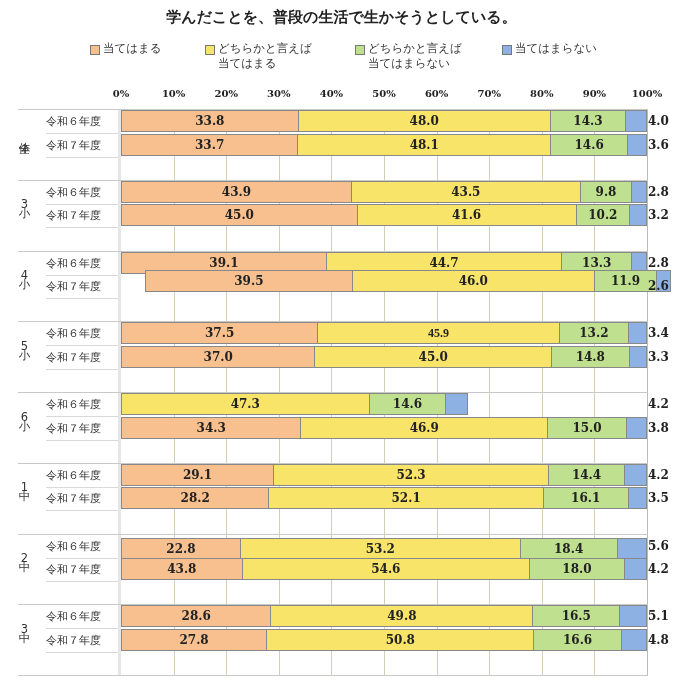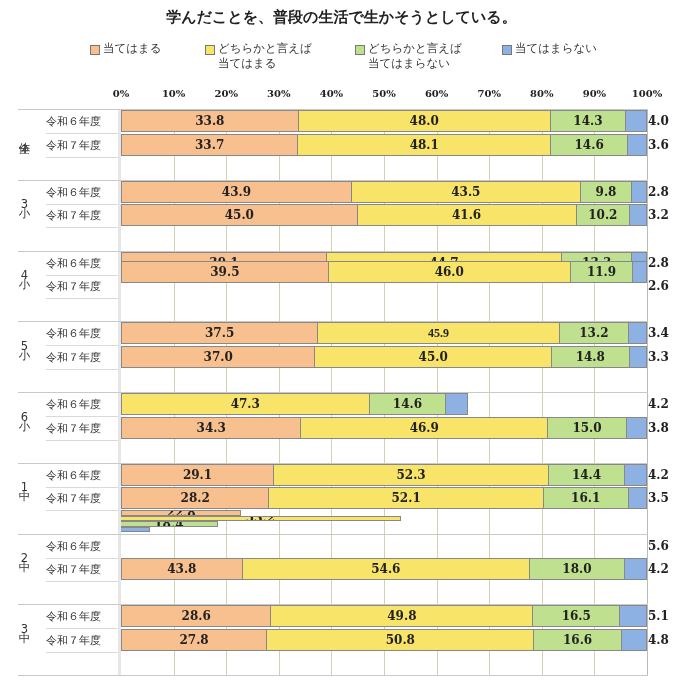--- a/index.html
+++ b/index.html
@@ -128,21 +128,21 @@
     <div class="row-line" style="top: 274.5px;"></div>
     <div class="bar" style="top: 251.5px;">
       <div class="seg" style="width: 205.872px; background: rgb(248, 192, 143);">39.1</div>
       <div class="seg" style="width: 235.357px; background: rgb(249, 228, 106);">44.7</div>
       <div class="seg" style="width: 70.028px; background: rgb(191, 224, 142);">13.3</div>
       <div class="seg" style="width: 14.7427px; background: rgb(142, 177, 228);"></div>
     </div>
     <div class="outside" style="top: 251.5px;">2.8</div>
     <div class="row-label" style="top: 275px;">令和７年度</div>
     <div class="row-line" style="top: 298px;"></div>
-    <div class="bar" style="top: 261px;">
+    <div class="bar" style="top: 270px; margin-left: 24px;">
       <div class="seg" style="width: 207.77px; background: rgb(248, 192, 143);">39.5</div>
       <div class="seg" style="width: 241.96px; background: rgb(249, 228, 106);">46.0</div>
       <div class="seg" style="width: 62.594px; background: rgb(191, 224, 142);">11.9</div>
       <div class="seg" style="width: 13.676px; background: rgb(142, 177, 228);"></div>
     </div>
     <div class="outside" style="top: 275px;">2.6</div>
     <div class="group-sep" style="top: 321.25px;"></div>
     <div class="group-label" style="top: 323.25px; height: 46px;">小5</div>
     <div class="row-label" style="top: 322.25px;">令和６年度</div>
     <div class="row-line" style="top: 345.25px;"></div>
@@ -198,21 +198,21 @@
       <div class="seg" style="width: 148.48px; background: rgb(248, 192, 143);">28.2</div>
       <div class="seg" style="width: 274.32px; background: rgb(249, 228, 106);">52.1</div>
       <div class="seg" style="width: 84.7708px; background: rgb(191, 224, 142);">16.1</div>
       <div class="seg" style="width: 18.4284px; background: rgb(142, 177, 228);"></div>
     </div>
     <div class="outside" style="top: 487.25px;">3.5</div>
     <div class="group-sep" style="top: 533.5px;"></div>
     <div class="group-label" style="top: 535.5px; height: 46px;">中2</div>
     <div class="row-label" style="top: 534.5px;">令和６年度</div>
     <div class="row-line" style="top: 557.5px;"></div>
-    <div class="bar" style="top: 510px; flex-direction: column;">
+    <div class="bar" style="top: 538px;">
       <div class="seg" style="width: 119.928px; background: rgb(248, 192, 143);">22.8</div>
       <div class="seg" style="width: 279.832px; background: rgb(249, 228, 106);">53.2</div>
       <div class="seg" style="width: 96.784px; background: rgb(191, 224, 142);">18.4</div>
       <div class="seg" style="width: 29.456px; background: rgb(142, 177, 228);"></div>
     </div>
     <div class="outside" style="top: 534.5px;">5.6</div>
     <div class="row-label" style="top: 558px;">令和７年度</div>
     <div class="row-line" style="top: 581px;"></div>
     <div class="bar" style="top: 558px;">
       <div class="seg" style="width: 121.628px; background: rgb(248, 192, 143);">43.8</div>

